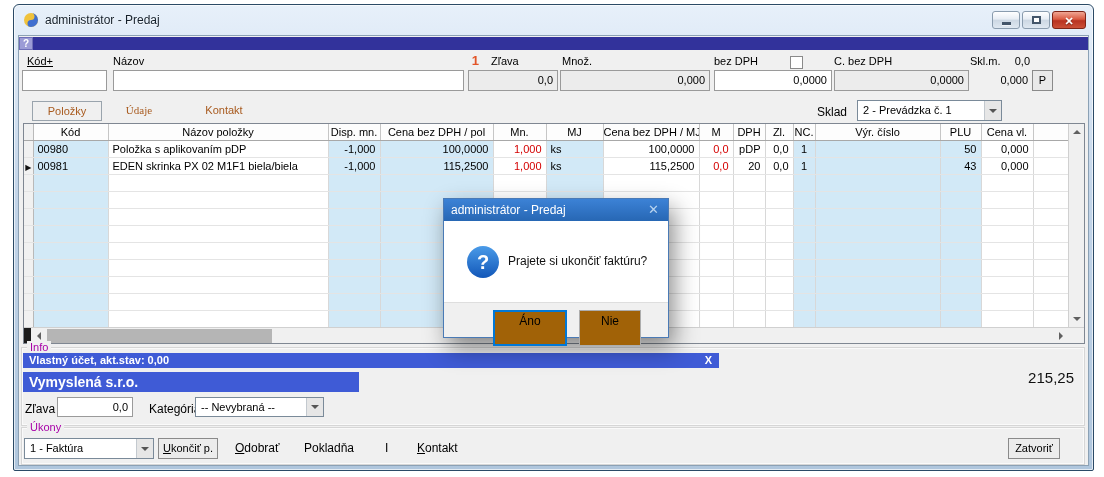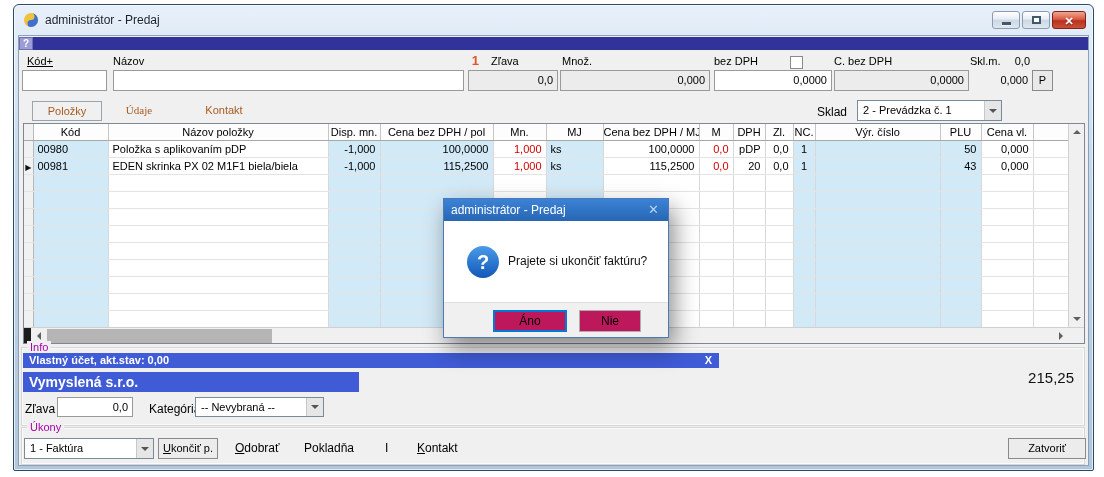--- a/index.html
+++ b/index.html
@@ -100,21 +100,21 @@
   .dialog { position:absolute; left:443px; top:198px; width:226px; height:140px; background:#fff;
     border:1px solid #4a7ab5; box-shadow:5px 10px 22px rgba(0,0,0,.45); z-index:20; }
   .dlg-title { position:absolute; left:0; top:0; right:0; height:22px;
     background:linear-gradient(#3c82d6,#2767b4); color:#fff; font-size:12px; line-height:22px; padding-left:7px; }
   .dlg-x { position:absolute; right:9px; top:0; height:22px; line-height:22px; color:#b9d4ef; font-size:13px; }
   .dlg-x::before { content:"✕"; }
   .dlg-body { position:absolute; left:0; top:22px; right:0; height:83px; background:#fff; }
   .qicon { position:absolute; left:22px; top:24px; width:34px; height:34px; }
   .dlg-msg { position:absolute; left:64px; top:33px; font-size:12px; color:#111; }
   .dlg-footer { position:absolute; left:0; bottom:0; right:0; height:35px; background:#f0f0f0; border-top:1px solid #dedede; }
-  .dlg-btn { position:absolute; top:7px; height:22px; background:#be185d; border:1px solid #adadad;
+  .dlg-btn { position:absolute; top:7px; height:36px; background:#a16207; border:1px solid #adadad;
     font-size:12px; text-align:center; line-height:20px; }
   .dlg-btn.focus { border:2px solid #0078d7; line-height:18px; }
 </style>
 </head>
 <body>
 
 <div class="stage">
   <div class="window">
 
     <div class="titlebar">
@@ -450,21 +450,21 @@
       </div>
       <div class="combo" style="left:5px; top:402px; width:130px;">
         <span>1 - Faktúra</span>
         <span class="arrowbox"></span>
       </div>
       <div class="pushbtn" style="left:139px; top:402px; width:60px;"><span class="accel">Ukončiť p.</span></div>
       <div class="flatbtn" style="left:216px; top:405px;"><span class="accel">Odobrať</span></div>
       <div class="flatbtn" style="left:285px; top:405px;"><span>Pokladňa</span></div>
       <div class="flatbtn" style="left:366px; top:405px;"><span>I</span></div>
       <div class="flatbtn" style="left:398px; top:405px;"><span class="accel">Kontakt</span></div>
-      <div class="pushbtn" style="left:989px; top:402px; width:78px;"><span>Zatvoriť</span></div>
+      <div class="pushbtn" style="left:989px; top:402px; width:52px;"><span>Zatvoriť</span></div>
 
     </div>
   </div>
 
   <div class="dialog">
     <div class="dlg-title">administrátor - Predaj</div>
     <div class="dlg-x"></div>
     <div class="dlg-body">
       <svg class="qicon" viewBox="0 0 34 34">
         <defs>

